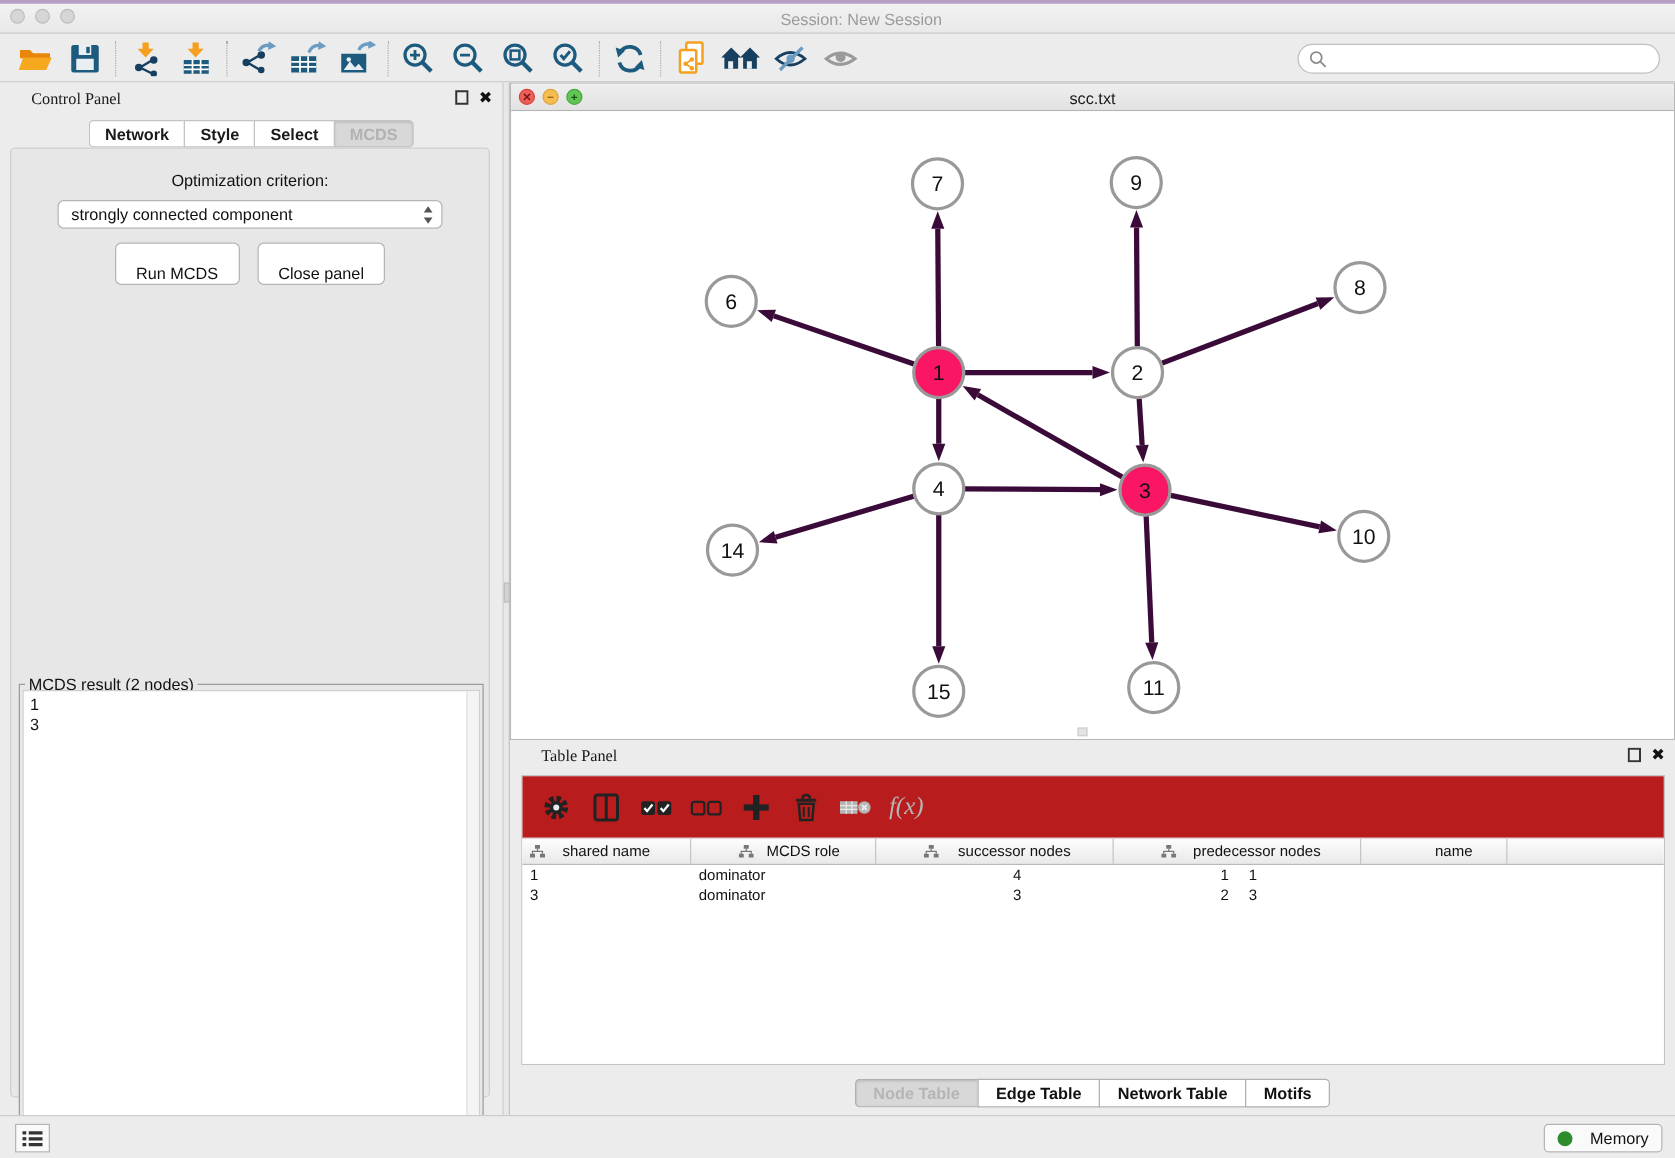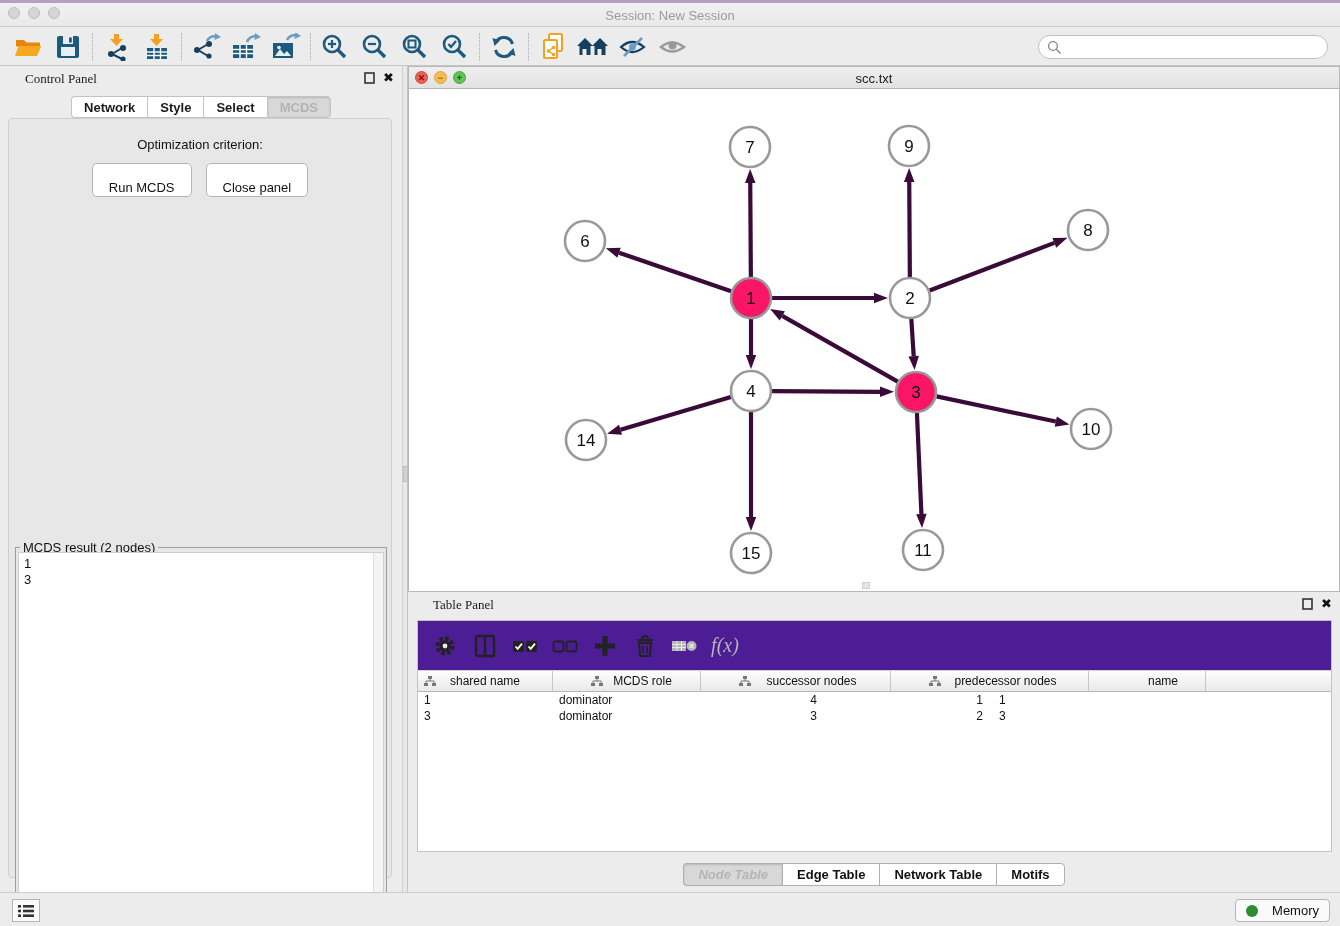--- a/index.html
+++ b/index.html
@@ -2,21 +2,21 @@
 <html><head>
 <meta charset="utf-8">
 <style>
   * { margin:0; padding:0; box-sizing:border-box; }
   html,body { width:1340px; height:926px; }
   body { font-family:"Liberation Sans", sans-serif; background:#ececec; overflow:hidden; }
   .app { position:absolute; top:0; left:0; width:1340px; height:926px; background:#ececec; }
 
   
   .titlebar { position:absolute; top:0; left:0; width:1340px; height:27px;
-    background:linear-gradient(#f2f2f2,#e9e9e9); border-bottom:1px solid #c9c9c9; }
+    background:linear-gradient(#f2f2f2,#e9e9e9); border-bottom:1px solid #c9c9c9;padding-left:19px; }
   .titlebar .purple-edge { position:absolute; top:0; left:0; width:100%; height:3px; background:#b79fc4; }
   .traffic-dim { position:absolute; top:7px; display:flex; gap:8px; left:8px; }
   .traffic-dim span { width:12px; height:12px; border-radius:50%; background:#d6d6d6; border:1px solid #bdbdbd; }
   .title-text { position:absolute; width:100%; text-align:center; top:8px; font-size:13px; color:#9b9b9b; }
 
   
   .toolbar { position:absolute; top:28px; left:0; width:1340px; height:38px;
     background:#ececec; border-bottom:1px solid #c6c6c6; display:flex; align-items:center; padding-left:8px; }
   .tbtn { width:40px; height:34px; display:flex; align-items:center; justify-content:center; cursor:default; }
   .tsep { width:1px; height:28px; border-left:1px dotted #adadad; margin:0 4px; }
@@ -73,41 +73,41 @@
   .mac-yellow{ background:#f5bd4f; border:1px solid #dfa33a; color:#8a5d10; }
   .mac-green { background:#61c555; border:1px solid #48a83e; color:#12560d; }
   .net-title { position:absolute; width:100%; text-align:center; top:4px; font-size:13px; color:#1a1a1a; }
   .net-canvas { position:relative; width:930px; height:502px; background:#fff; overflow:hidden; }
   .canvas-handle { position:absolute; left:453px; bottom:2px; width:8px; height:7px; background:#e3e3e3; border:1px solid #cfcfcf; }
 
   
   .table-panel { position:absolute; top:592px; left:408px; width:932px; height:300px; background:#ececec; }
   .tp-subpanel { position:absolute; left:9px; right:8px; top:28px; height:232px;
     background:#fff; border:1px solid #c3c3c3; }
-  .tp-toolbar { height:50px; background:#4c1d95; border-bottom:1px solid #d4d4d4;
+  .tp-toolbar { height:50px; background:#b91c1c; border-bottom:1px solid #d4d4d4;
     display:flex; align-items:center; padding-left:10px; gap:6px; }
   .tp-tbtn { width:34px; height:36px; display:flex; align-items:center; justify-content:center; }
   .fx-label { font-size:20px; font-style:italic; color:#b5b5b5; font-family:"Liberation Serif",serif; }
 
   .node-table { position:absolute; top:50px; left:0; right:0; bottom:0; background:#fff; font-size:12px; }
   .nt-header { display:flex; height:21px; background:linear-gradient(#fdfdfd,#e9e9e9);
     border-bottom:1px solid #b9b9b9;gap:32px; }
   .nt-hcell { position:relative; border-right:1px solid #c6c6c6; display:flex; align-items:center; justify-content:center;
     font-size:12px; color:#111; }
   .nt-hcell .tree-ic { position:absolute; left:6px; top:5px; }
   .nt-row { display:flex; height:16px; align-items:center; }
   .nt-cell { padding:0 6px; overflow:hidden; white-space:nowrap; color:#111; }
   .nt-cell.r { text-align:right; padding-right:10px; }
 
   .table-tabs { position:absolute; bottom:6px; width:100%; display:flex; justify-content:center; }
   .ttab { font-size:13px; font-weight:bold; color:#111; background:#fff; border:1px solid #b0b0b0;
     border-right:none; padding:3px 14px 4px; height:23px; }
   .ttab:first-child { border-radius:4px 0 0 4px; }
   .ttab:last-child { border-right:1px solid #b0b0b0; border-radius:0 4px 4px 0; }
-  .ttab.selected { background:#d8d8d8; color:#b5b5b5; box-shadow:inset 0 1px 2px rgba(0,0,0,.15);font-style:italic; }
+  .ttab.selected { background:#d8d8d8; color:#b5b5b5; box-shadow:inset 0 1px 2px rgba(0,0,0,.15); }
 
   
   .statusbar { position:absolute; bottom:0; left:0; width:1340px; height:34px; background:#ececec; border-top:1px solid #cdcdcd; }
   .sb-left-btn { position:absolute; left:12px; top:6px; width:28px; height:23px; background:#fafafa;
     border:1px solid #b5b5b5; display:flex; align-items:center; justify-content:center; }
   .memory-btn { position:absolute; right:10px; top:6px; height:23px; background:#fafafa;
     border:1px solid #b5b5b5; border-radius:4px; display:flex; align-items:center; gap:14px;
     padding:0 10px; font-size:13px; color:#111; }
   .mem-dot { width:12px; height:12px; border-radius:50%; background:#2e8b2e; }
 </style>
@@ -299,20 +299,29 @@
       </span>
     </div>
     <div class="control-tabs" id="control-tabs">
         <div class="ctab">Network</div>
         <div class="ctab">Style</div>
         <div class="ctab">Select</div>
         <div class="ctab selected">MCDS</div>
       </div>
     <div class="control-body">
       <div class="opt-label">Optimization criterion:</div>
+      <div class="criterion-select">
+        <span>strongly connected component</span>
+        <span class="stepper">
+          <svg width="9" height="16" viewBox="0 0 9 16">
+            <polygon points="4.5,1 8,6 1,6" fill="#555"></polygon>
+            <polygon points="4.5,15 8,10 1,10" fill="#555"></polygon>
+          </svg>
+        </span>
+      </div>
       <div class="btn-row">
         <button class="pbtn">Run MCDS</button>
         <button class="pbtn">Close panel</button>
       </div>
       <div class="mcds-fieldset">
         <span class="mcds-legend">MCDS result (2 nodes)</span>
         <div class="mcds-body" id="mcds-result-body">
           <div class="mcds-scroll"></div>
         <div>1</div>
             <div>3</div>

